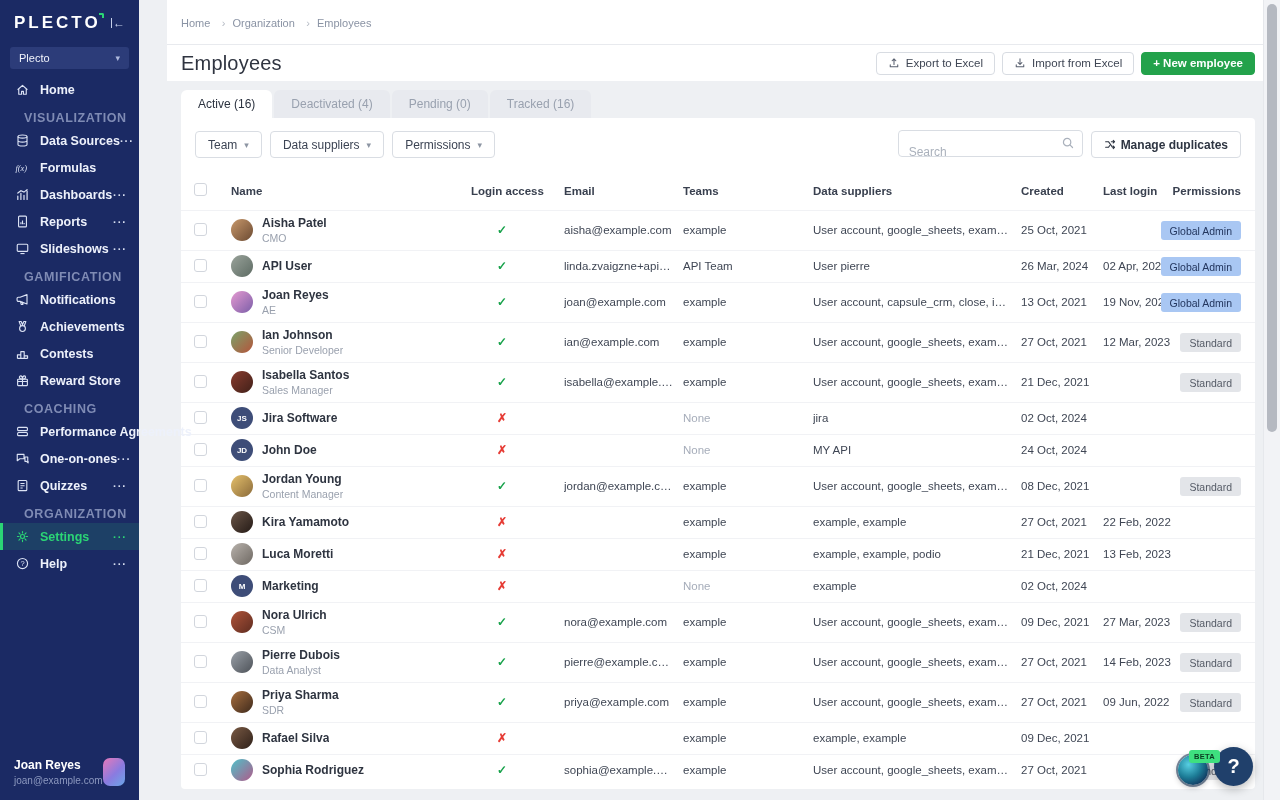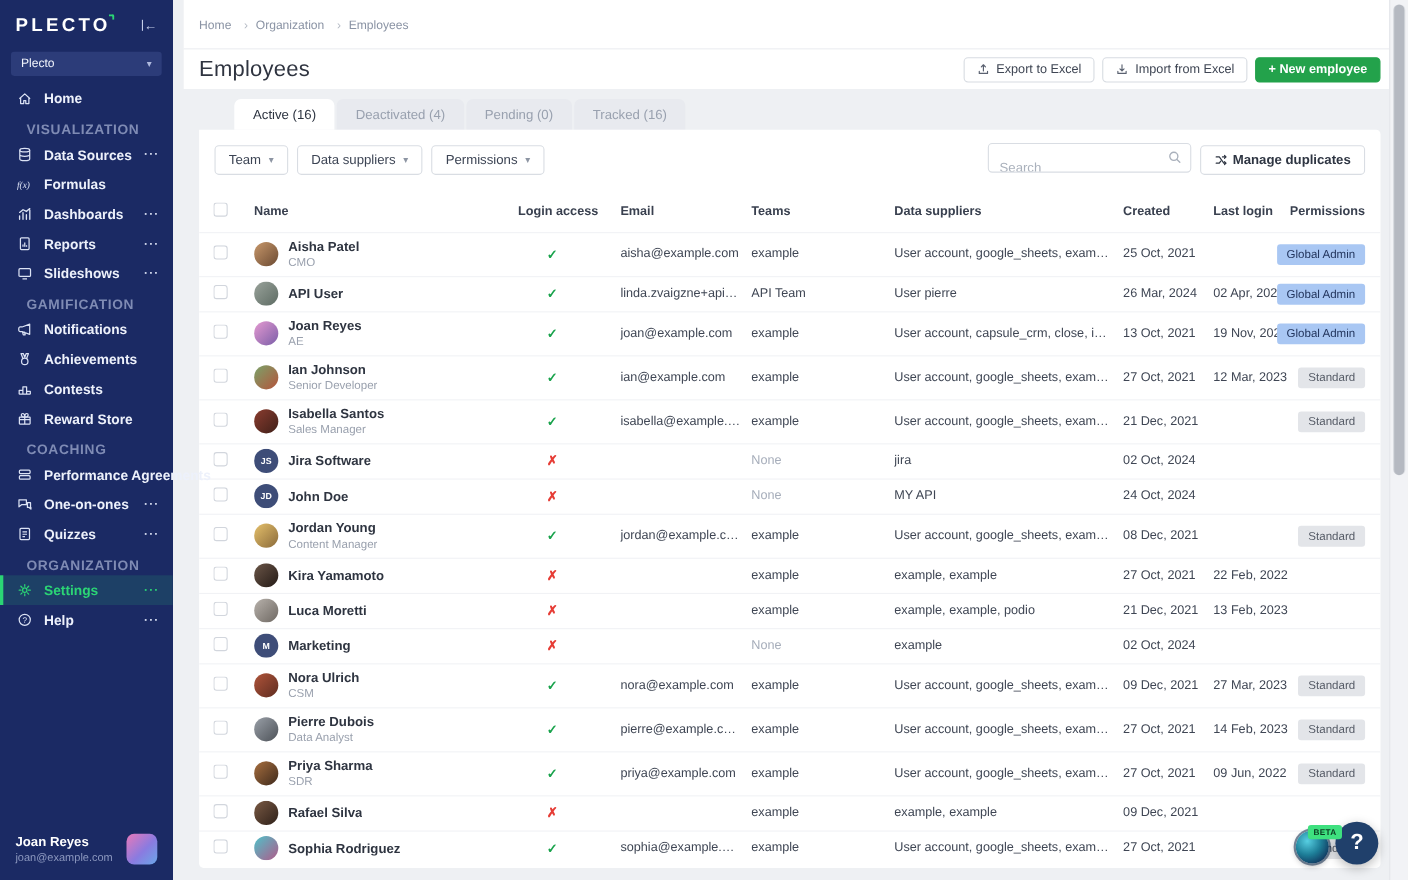--- a/index.html
+++ b/index.html
@@ -1,19 +1,19 @@
 <!DOCTYPE html>
 <html><head>
 <meta charset="utf-8">
 <style>
   * { margin:0; padding:0; box-sizing:border-box; }
   html,body { width:1280px; height:800px; overflow:hidden; font-family:"Liberation Sans", sans-serif; background:#eef0f3; }
 
   
-  .sidebar { position:fixed; left:0; top:0; width:157px; height:800px; background:#1b2a64; color:#fff; z-index:5; }
+  .sidebar { position:fixed; left:0; top:0; width:139px; height:800px; background:#1b2a64; color:#fff; z-index:5; }
   .logo-row { display:flex; align-items:center; justify-content:space-between; padding:13px 14px 8px 14px; }
   .logo { font-size:17px; font-weight:bold; letter-spacing:3px; color:#fff; }
   .logo-o { position:relative; }
   .logo-mark { position:absolute; top:0; right:-3px; width:5px; height:5px; border-top:2px solid #2bd575; border-right:2px solid #2bd575; border-top-right-radius:2px; }
   .collapse { color:#c6cfe9; font-size:12px; border-left:1.5px solid #c6cfe9; padding-left:1px; cursor:pointer; line-height:10px; }
   .org-select { margin:6px 10px 0 10px; height:22px; background:#2c3c79; border-radius:3px; display:flex; align-items:center; justify-content:space-between; padding:0 9px; font-size:11px; color:#f1f4fc; cursor:pointer; }
   .org-caret { font-size:9px; color:#aeb9dd; }
   nav.sidenav { margin-top:7px; }
   .nav-entry { display:flex; align-items:center; }
   .nav-item { height:27px; padding:0 12px 0 14px; cursor:pointer; color:#edf1fb; }
@@ -37,21 +37,21 @@
   .page-head { height:36px; background:#fff; display:flex; align-items:center; padding:0 25px 0 14px; }
   .page-head h1 { font-size:20px; font-weight:normal; color:#2f3440; letter-spacing:.2px; }
   .head-actions { margin-left:auto; display:flex; gap:7px; }
   .btn { display:inline-flex; align-items:center; gap:6px; height:23px; padding:0 11px; background:#fff; border:1px solid #d8dce2; border-radius:4px; font-size:11.5px; color:#3f4654; font-family:inherit; cursor:pointer; }
   .btn svg { color:#5a6170; }
   .btn-green { background:#23a24b; border-color:#23a24b; color:#fff; font-weight:bold; }
 
   .content { background:#eef0f3; height:736px; padding:9px 25px 0 14px; }
   .tabs { display:flex; }
   .tab { height:28px; line-height:28px; padding:0 17px; font-size:12px; color:#99a1af; background:#e8eaef; border-radius:6px 6px 0 0; margin-right:2px; cursor:pointer; }
-  .tab.active { background:#fff; color:#2c3340;margin-left:32px; }
+  .tab.active { background:#fff; color:#2c3340; }
 
   .card { background:#fff; height:671px; border-radius:0 4px 4px 4px; overflow:hidden; position:relative; }
   .filter-row { display:flex; align-items:center; padding:12px 14px; gap:8px; }
   .filter-btn { display:inline-flex; align-items:center; gap:7px; height:27px; padding:0 12px; border:1px solid #d9dde3; background:#fff; border-radius:4px; font-size:12px; color:#3c4454; font-family:inherit; cursor:pointer; }
   .filter-caret { font-size:9px; color:#8d95a3; }
   .search-wrap { margin-left:auto; position:relative; }
   .search-wrap input { width:185px; height:27px; border:1px solid #d9dde3; border-radius:4px; padding:16px 28px 0 10px; font-size:12px; color:#3c4454; font-family:inherit; outline:none; }
   .search-wrap input::placeholder { color:#aab1bc; }
   .search-icon { position:absolute; right:8px; top:6px; color:#aab1bc; }
   .dup-btn { display:inline-flex; align-items:center; gap:4px; height:27px; padding:0 12px; border:1px solid #d9dde3; background:#fff; border-radius:4px; font-size:12px; font-weight:bold; color:#2e3542; font-family:inherit; cursor:pointer; }

